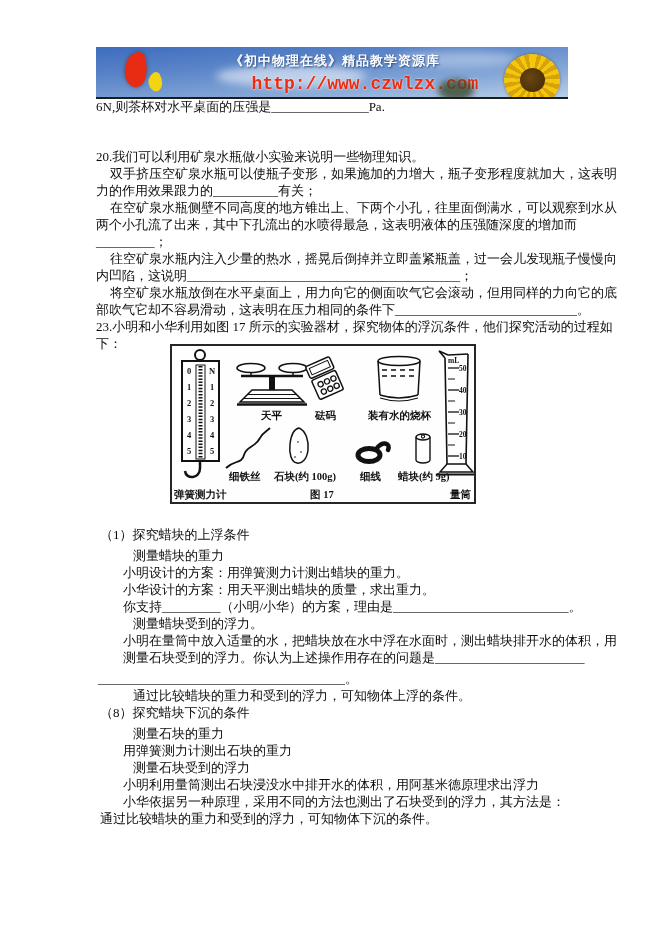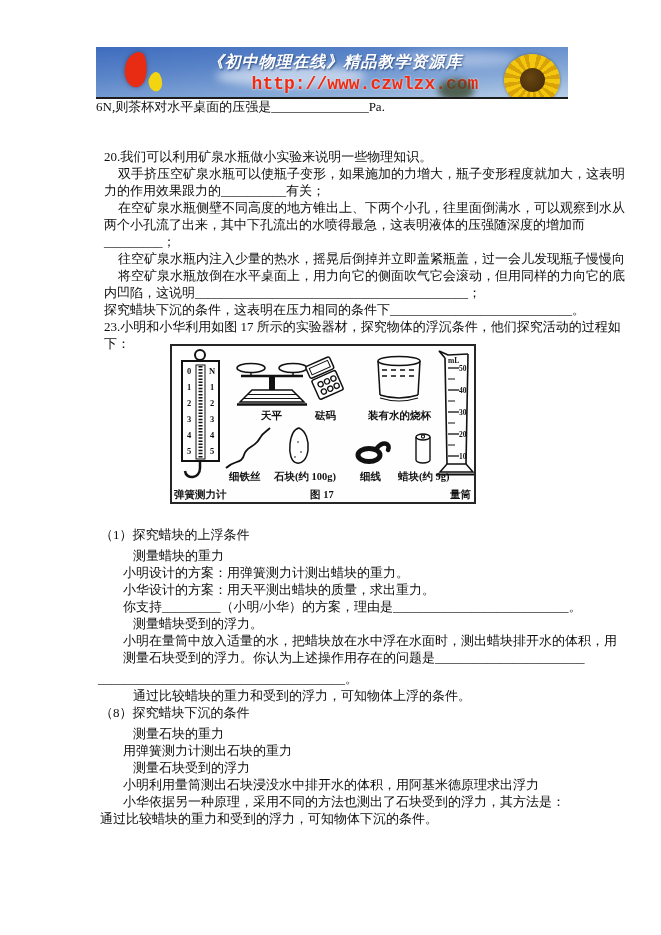--- a/index.html
+++ b/index.html
@@ -11,37 +11,37 @@
           border-bottom:2px solid #1c1c1c;}
   .cloud{position:absolute;border-radius:50%;filter:blur(4px);background:rgba(255,255,255,.55);}
   .cloud.c1{left:120px;top:18px;width:150px;height:22px;}
   .cloud.c2{left:300px;top:4px;width:120px;height:16px;background:rgba(255,255,255,.35);}
   .flame-red{position:absolute;left:28px;top:6px;width:24px;height:34px;background:#e82c14;
              border-radius:72% 28% 60% 40% / 65% 20% 80% 35%;transform:rotate(-14deg);
              box-shadow:0 0 4px rgba(40,40,60,.5);}
   .flame-yellow{position:absolute;left:52px;top:26px;width:15px;height:18px;background:#f2d411;
              border-radius:70% 30% 62% 38% / 60% 25% 75% 40%;transform:rotate(-30deg);}
   .banner-title{position:absolute;left:86px;right:80px;top:5px;text-align:center;
-             font-size:16px;font-weight:bold;letter-spacing:1px;color:#ffffff;
-             text-shadow:1px 1px 2px #2a4a80;white-space:nowrap;font-style:italic;}
+             font-size:13px;font-weight:bold;letter-spacing:1px;color:#ffffff;
+             text-shadow:1px 1px 2px #2a4a80;white-space:nowrap;}
   .banner-url{position:absolute;left:150px;right:84px;top:27px;text-align:center;
              font-family:"Liberation Mono",monospace;font-size:18px;font-weight:bold;
              color:#ee2a10;text-shadow:0 0 2px #ffffff;white-space:nowrap;}
   .leaf{position:absolute;left:342px;top:32px;width:36px;height:22px;background:#3c4a30;
              border-radius:50%;filter:blur(3px);opacity:.8;}
   .sunflower{position:absolute;right:8px;top:7px;width:56px;height:52px;}
   .petals{position:absolute;inset:0;border-radius:50%;
           background:repeating-conic-gradient(#f3c70e 0 11deg,#d8a309 11deg 22deg);
           box-shadow:0 0 3px rgba(60,60,30,.6);}
   .sf-center{position:absolute;left:16px;top:14px;width:25px;height:24px;border-radius:50%;
           background:radial-gradient(circle at 40% 40%,#6a4612,#3d2706);}
   
   .tline{font-size:13px;line-height:17px;white-space:nowrap;}
   .top-line{position:absolute;left:96px;top:98px;width:472px;}
-  .q20{position:absolute;left:104px;top:148px;width:472px;}
+  .q20{position:absolute;left:96px;top:148px;width:472px;}
   .secs{position:absolute;left:96px;top:526px;width:472px;}
   .ip{padding-left:14px;}
   .i0{padding-left:2px;}
   .i1{padding-left:4px;}
   .i2{padding-left:27px;}
   .i3{padding-left:37px;}
   .g{margin-top:4px;}
   
   .figbox{position:absolute;left:170px;top:344px;width:306px;height:160px;
           border:2px solid #262626;box-sizing:border-box;background:#fefefe;}
@@ -73,23 +73,23 @@
   <div class="top-line tline">6N,则茶杯对水平桌面的压强是_______________Pa.</div>
 
   <div class="q20">
     <div class="tline">20.我们可以利用矿泉水瓶做小实验来说明一些物理知识。</div>
     <div class="tline ip">双手挤压空矿泉水瓶可以使瓶子变形，如果施加的力增大，瓶子变形程度就加大，这表明</div>
     <div class="tline">力的作用效果跟力的__________有关；</div>
     <div class="tline ip">在空矿泉水瓶侧壁不同高度的地方锥出上、下两个小孔，往里面倒满水，可以观察到水从</div>
     <div class="tline">两个小孔流了出来，其中下孔流出的水喷得最急，这表明液体的压强随深度的增加而</div>
     <div class="tline">_________；</div>
     <div class="tline ip">往空矿泉水瓶内注入少量的热水，摇晃后倒掉并立即盖紧瓶盖，过一会儿发现瓶子慢慢向</div>
+    <div class="tline">内凹陷，这说明__________________________________________；</div>
     <div class="tline ip">将空矿泉水瓶放倒在水平桌面上，用力向它的侧面吹气它会滚动，但用同样的力向它的底</div>
-    <div class="tline">内凹陷，这说明__________________________________________；</div>
-    <div class="tline">探究蜡块下沉的条件，这表明在压力相同的条件下____________________________。</div>
+    <div class="tline">部吹气它却不容易滑动，这表明在压力相同的条件下____________________________。</div>
     <div class="tline">23.小明和小华利用如图 17 所示的实验器材，探究物体的浮沉条件，他们探究活动的过程如</div>
     <div class="tline">下：</div>
   </div>
 
   <div class="figbox">
     <svg viewBox="0 0 302 156" width="302" height="156">
 
       <g>
         <circle cx="28" cy="9" r="5" fill="none" stroke="#111" stroke-width="2"></circle>
         <rect x="10" y="15" width="37" height="100" fill="none" stroke="#111" stroke-width="2"></rect>

